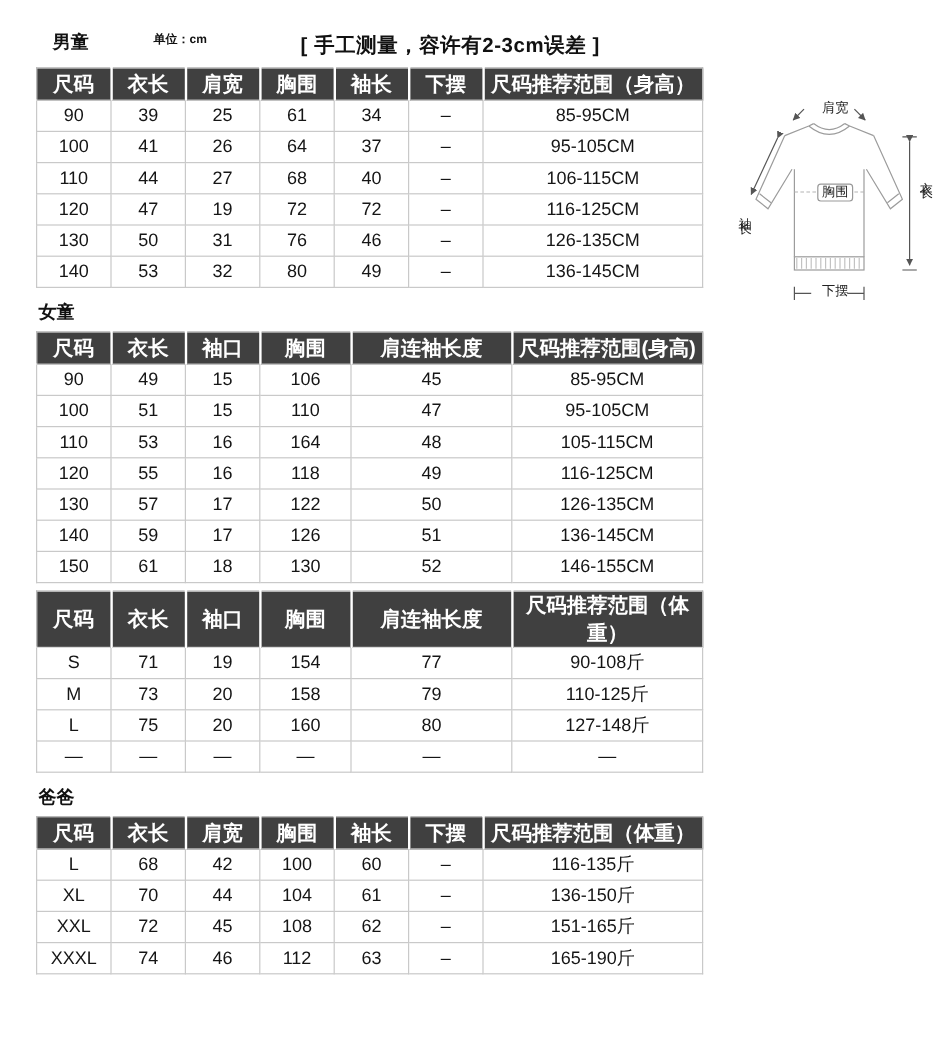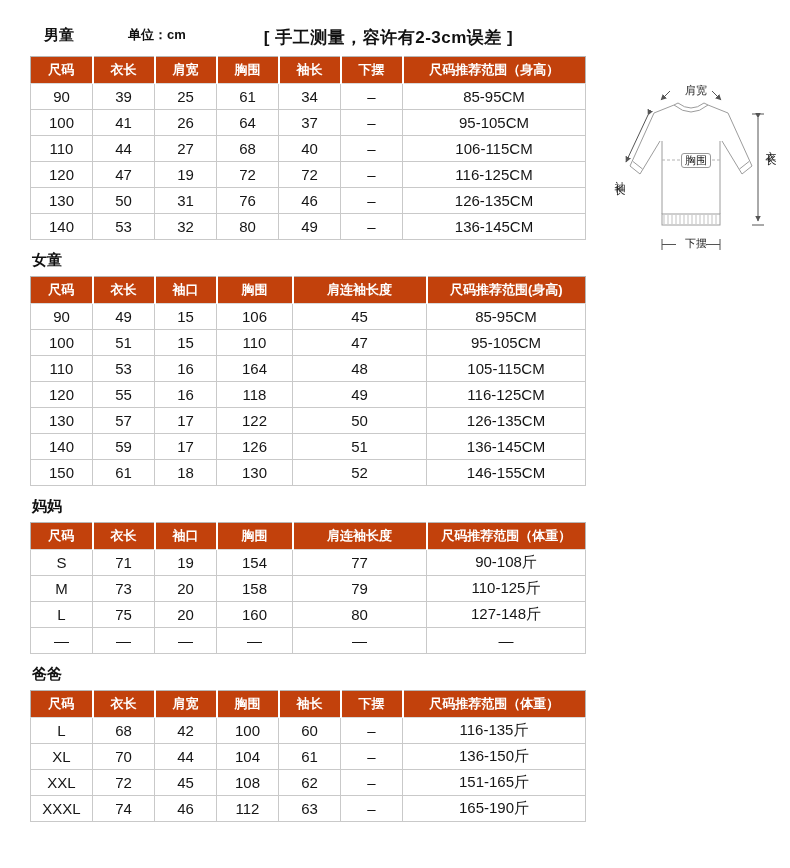--- a/index.html
+++ b/index.html
@@ -6,30 +6,30 @@
   html,body { background:#fff; }
   body {
     width:790px; height:868px; position:relative; overflow:hidden;
     font-family:"Liberation Sans","DejaVu Sans",sans-serif; color:#111;
   }
   .sheet { position:relative; width:790px; height:868px; padding:26px 0 0 30px; }
 
   
   .top-bar { display:flex; align-items:flex-start; height:24px;gap:12px; }
   .sec-title-first { font-weight:bold; font-size:15px; margin-left:14px; }
-  .unit { font-weight:bold; font-size:13px; margin-left:42px; }
+  .unit { font-weight:bold; font-size:10px; margin-left:42px; }
   .note { font-weight:bold; font-size:17px; margin-left:66px; letter-spacing:0.5px; }
 
   
   .sec-label { font-weight:bold; font-size:15px; margin:11px 0 7px 2px; height:18px; }
 
   
   table { border-collapse:collapse; table-layout:fixed; width:556px; text-align:center; border:1px solid #b7b7b7; margin-top:6px; }
   th {
-    background:#c2410c; color:#fff; font-size:13px; font-weight:bold;
+    background:#404040; color:#fff; font-size:17px; font-weight:bold;
     height:27px; border-bottom:1px solid #d9d9d9;
   }
   th + th { border-left:2px solid #fff; }
   td { border:1px solid #c9c9c9; height:26px; font-size:15px; color:#151515; }
   .t7 th:not(:last-child) { width:62px; }
   .t6 th:nth-child(1), .t6 th:nth-child(2), .t6 th:nth-child(3) { width:62px; }
   .t6 th:nth-child(4) { width:76px; }
   .t6 th:nth-child(5) { width:134px; }
 
   
@@ -188,21 +188,20 @@
           <td>150</td>
           <td>61</td>
           <td>18</td>
           <td>130</td>
           <td>52</td>
           <td>146-155CM</td>
         </tr>
       </tbody>
     </table>
 
-  <div class="sec-label">妈妈</div>
   <table class="t6">
       <thead>
         <tr>
           <th>尺码</th>
           <th>衣长</th>
           <th>袖口</th>
           <th>胸围</th>
           <th>肩连袖长度</th>
           <th>尺码推荐范围（体重）</th>
         </tr>

